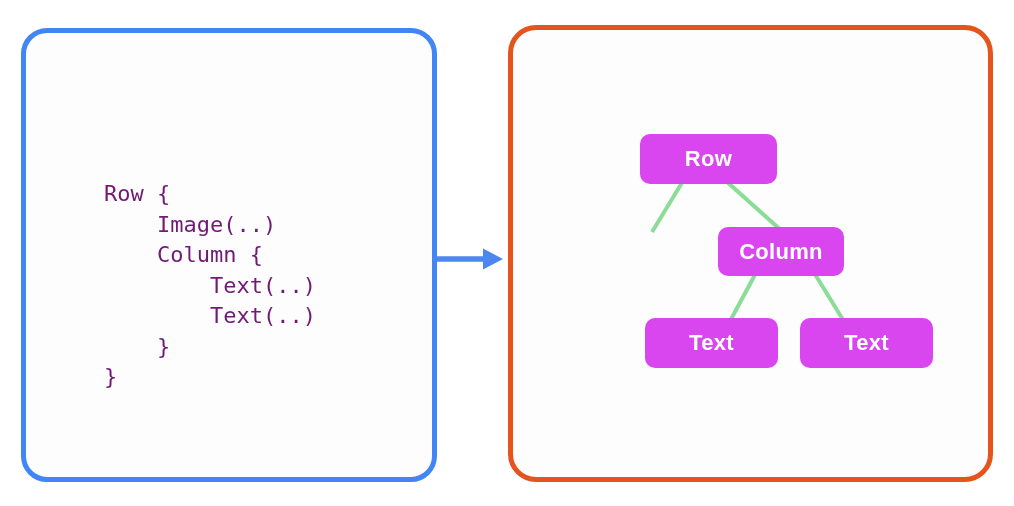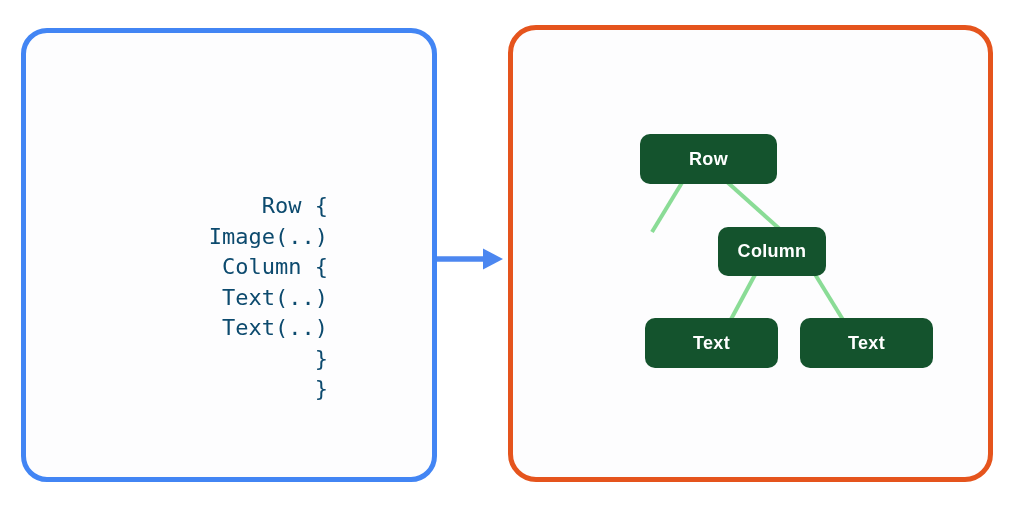--- a/index.html
+++ b/index.html
@@ -38,28 +38,27 @@
     height: 457px;
     border: 5px solid #E5541D;
     border-radius: 28px;
   }
 
   
   pre.code {
     position: absolute;
     left: 104px;
     top: 179px;
-    margin: 12px;
+    margin: 0;
     font-family: "DejaVu Sans Mono", "Liberation Mono", monospace;
     font-size: 22px;
     line-height: 30.5px;
-    color: #0c4a6e;
+    color: #701a75;
     white-space: pre;
     z-index: 3;
-    text-align: right;
   }
 
   
   .flow-arrow {
     position: absolute;
     left: 436px;
     top: 245px;
     z-index: 4;
   }
 
@@ -70,31 +69,31 @@
     top: 0;
     z-index: 1;
   }
 
   
   .tree-node {
     position: absolute;
     display: flex;
     align-items: center;
     justify-content: center;
-    background: #14532d;
+    background: #d946ef;
     border-radius: 10px;
     color: #ffffff;
-    font-size: 18px;
+    font-size: 22px;
     font-weight: 600;
     letter-spacing: 0.3px;
     z-index: 2;
   }
   .node-row    { left: 640px; top: 134px; width: 137px; height: 50px; }
   .node-image  { left: 562px; top: 228px; width: 135px; height: 47px; }
-  .node-column { left: 718px; top: 227px; width: 108px; height: 49px; }
+  .node-column { left: 718px; top: 227px; width: 126px; height: 49px; }
   .node-text1  { left: 645px; top: 318px; width: 133px; height: 50px; }
   .node-text2  { left: 800px; top: 318px; width: 133px; height: 50px; }
 </style>
 </head>
 <body>
 
 <div class="canvas">
 
   <div class="panel code-panel"></div>
   <pre class="code">Row {

